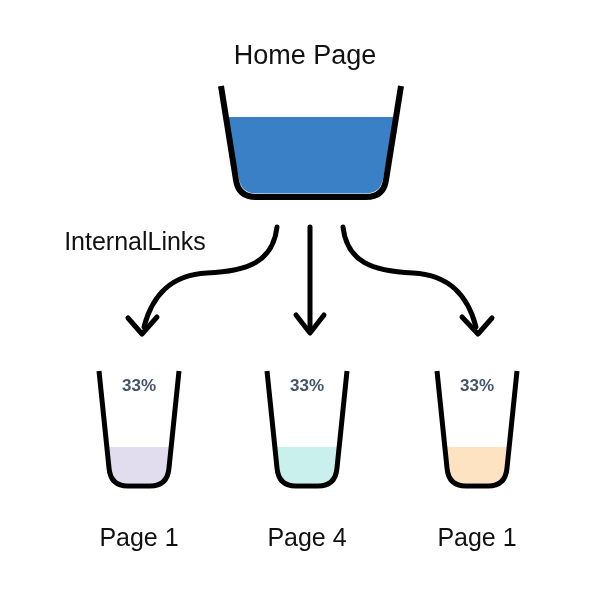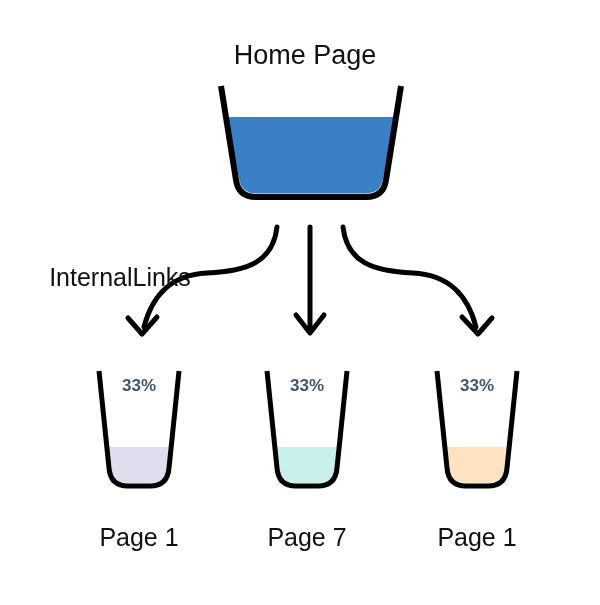--- a/index.html
+++ b/index.html
@@ -28,25 +28,24 @@
     text-align: center;
     white-space: nowrap;
   }
   .title-label {
     left: 180px;
     top: 40px;
     width: 250px;
     font-size: 27px;
   }
   .edge-label {
-    left: 15px;
+    left: 30px;
     top: 227px;
     width: 210px;
     font-size: 25px;
-    margin-top: 36px;
   }
   .percent-label {
     width: 80px;
     top: 376px;
     font-size: 17px;
     font-weight: 600;
     color: #44546a;
   }
   .percent-1 { left: 99px; }
   .percent-2 { left: 267px; }
@@ -104,16 +103,16 @@
   </svg>
 
   <div class="label title-label">Home Page</div>
   <div class="label edge-label">InternalLinks</div>
 
   <div class="label percent-label percent-1">33%</div>
   <div class="label percent-label percent-2">33%</div>
   <div class="label percent-label percent-3">33%</div>
 
   <div class="label page-label page-1">Page 1</div>
-  <div class="label page-label page-2">Page 7</div>
+  <div class="label page-label page-2">Page 4</div>
   <div class="label page-label page-3">Page 1</div>
 
 </div>
 
 </body></html>

